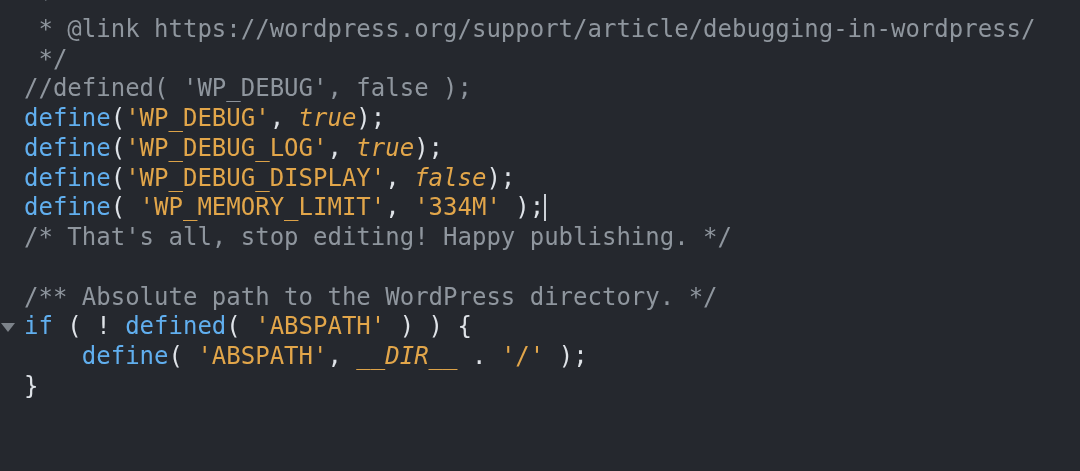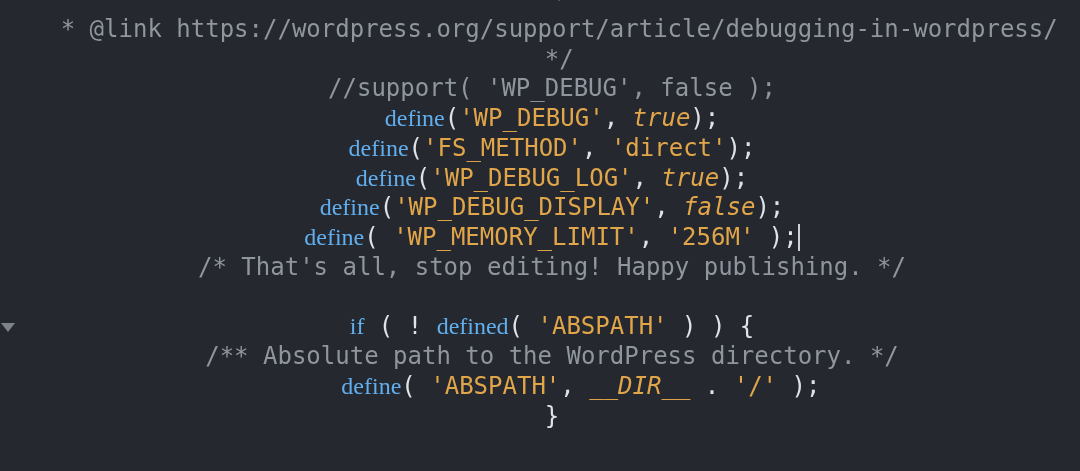--- a/index.html
+++ b/index.html
@@ -25,25 +25,24 @@
     left: 24px;
     top: -15px;
     right: 0;
     font-size: 24px;
   }
   .line {
     height: 29.75px;
     line-height: 29.75px;
     white-space: pre;
     position: relative;
-    text-align: center;
   }
   .tok-comment  { color: var(--comment, #8f969e); }
   .tok-plain    { color: var(--plain, #dfe3e8); }
-  .tok-keyword  { color: var(--keyword, #61afef); font-family: Liberation Serif, serif; }
+  .tok-keyword  { color: var(--keyword, #61afef); }
   .tok-string   { color: var(--string, #e2a64a); }
   .tok-constant { color: var(--constant, #e2a64a); font-style: italic; }
   .tok-number   { color: var(--number, #a6b048); }
   .fold-arrow {
     position: absolute;
     left: -23px;
     top: 50%;
     margin-top: -4px;
     width: 0;
     height: 0;
@@ -60,26 +59,25 @@
   }
 </style>
 </head>
 <body>
 
 <div class="editor">
   <div class="code">
       <div class="line"><span class="tok-comment"> *</span></div>
       <div class="line"><span class="tok-comment"> * @link https://wordpress.org/support/article/debugging-in-wordpress/</span></div>
       <div class="line"><span class="tok-comment"> */</span></div>
-      <div class="line"><span class="tok-comment">//support( 'WP_DEBUG', false );</span></div>
+      <div class="line"><span class="tok-comment">//defined( 'WP_DEBUG', false );</span></div>
       <div class="line"><span class="tok-keyword">define</span><span class="tok-plain">(</span><span class="tok-string">'WP_DEBUG'</span><span class="tok-plain">, </span><span class="tok-constant">true</span><span class="tok-plain">);</span></div>
-      <div class="line"><span class="tok-keyword">define</span><span class="tok-plain">(</span><span class="tok-string">'FS_METHOD'</span><span class="tok-plain">, </span><span class="tok-string">'direct'</span><span class="tok-plain">);</span></div>
       <div class="line"><span class="tok-keyword">define</span><span class="tok-plain">(</span><span class="tok-string">'WP_DEBUG_LOG'</span><span class="tok-plain">, </span><span class="tok-constant">true</span><span class="tok-plain">);</span></div>
       <div class="line"><span class="tok-keyword">define</span><span class="tok-plain">(</span><span class="tok-string">'WP_DEBUG_DISPLAY'</span><span class="tok-plain">, </span><span class="tok-constant">false</span><span class="tok-plain">);</span></div>
-      <div class="line"><span class="tok-keyword">define</span><span class="tok-plain">( </span><span class="tok-string">'WP_MEMORY_LIMIT'</span><span class="tok-plain">, </span><span class="tok-string">'256M'</span><span class="tok-plain"> );</span><span class="caret"></span></div>
+      <div class="line"><span class="tok-keyword">define</span><span class="tok-plain">( </span><span class="tok-string">'WP_MEMORY_LIMIT'</span><span class="tok-plain">, </span><span class="tok-string">'334M'</span><span class="tok-plain"> );</span><span class="caret"></span></div>
       <div class="line"><span class="tok-comment">/* That's all, stop editing! Happy publishing. */</span></div>
       <div class="line"></div>
+      <div class="line"><span class="tok-comment">/** Absolute path to the WordPress directory. */</span></div>
       <div class="line"><span class="tok-keyword">if</span><span class="tok-plain"> ( ! </span><span class="tok-keyword">defined</span><span class="tok-plain">( </span><span class="tok-string">'ABSPATH'</span><span class="tok-plain"> ) ) {</span><span class="fold-arrow"></span></div>
-      <div class="line"><span class="tok-comment">/** Absolute path to the WordPress directory. */</span></div>
       <div class="line"><span class="tok-plain">    </span><span class="tok-keyword">define</span><span class="tok-plain">( </span><span class="tok-string">'ABSPATH'</span><span class="tok-plain">, </span><span class="tok-constant">__DIR__</span><span class="tok-plain"> . </span><span class="tok-string">'/'</span><span class="tok-plain"> );</span></div>
       <div class="line"><span class="tok-plain">}</span></div>
     </div>
 </div>
 
 </body></html>

